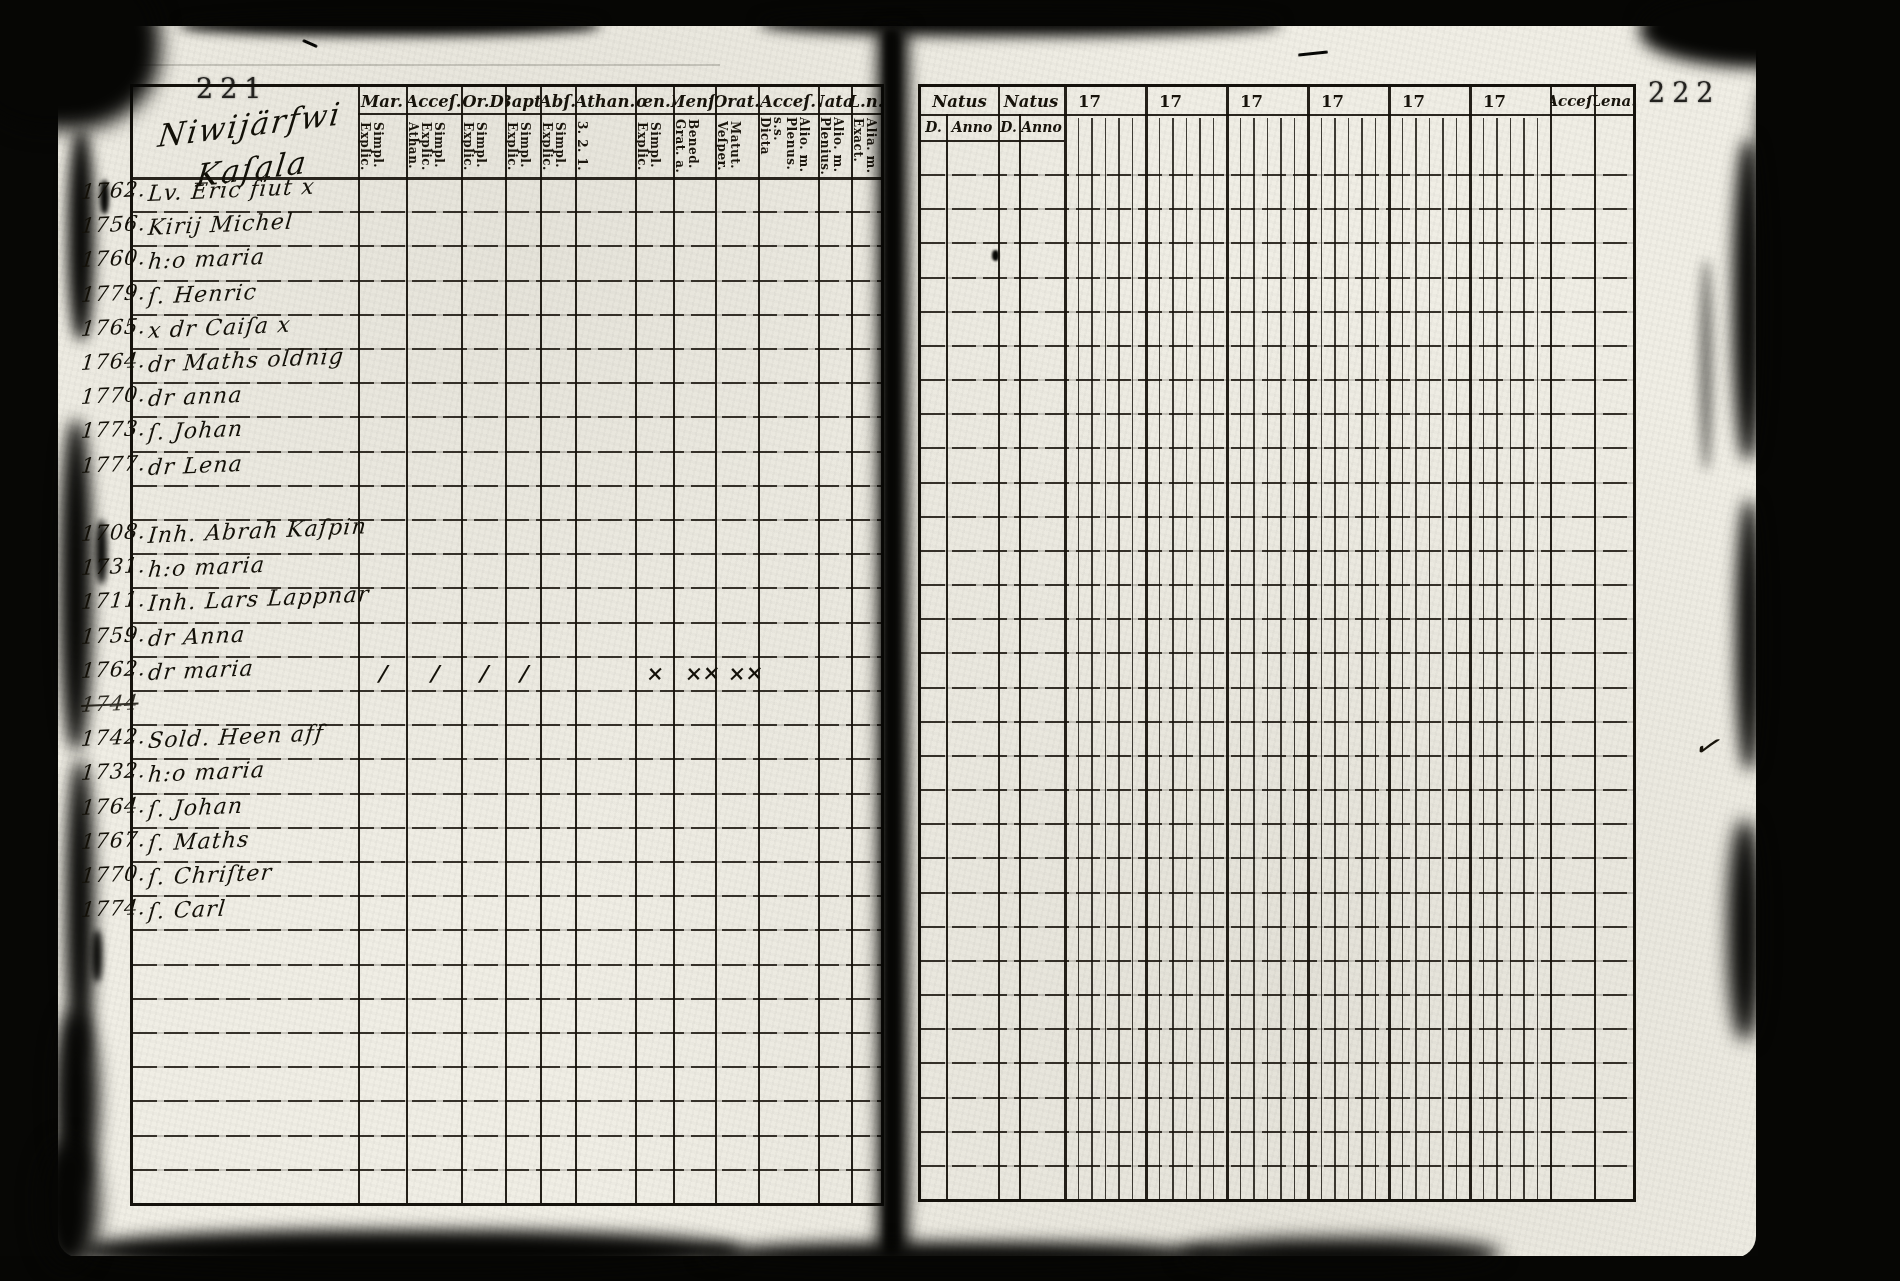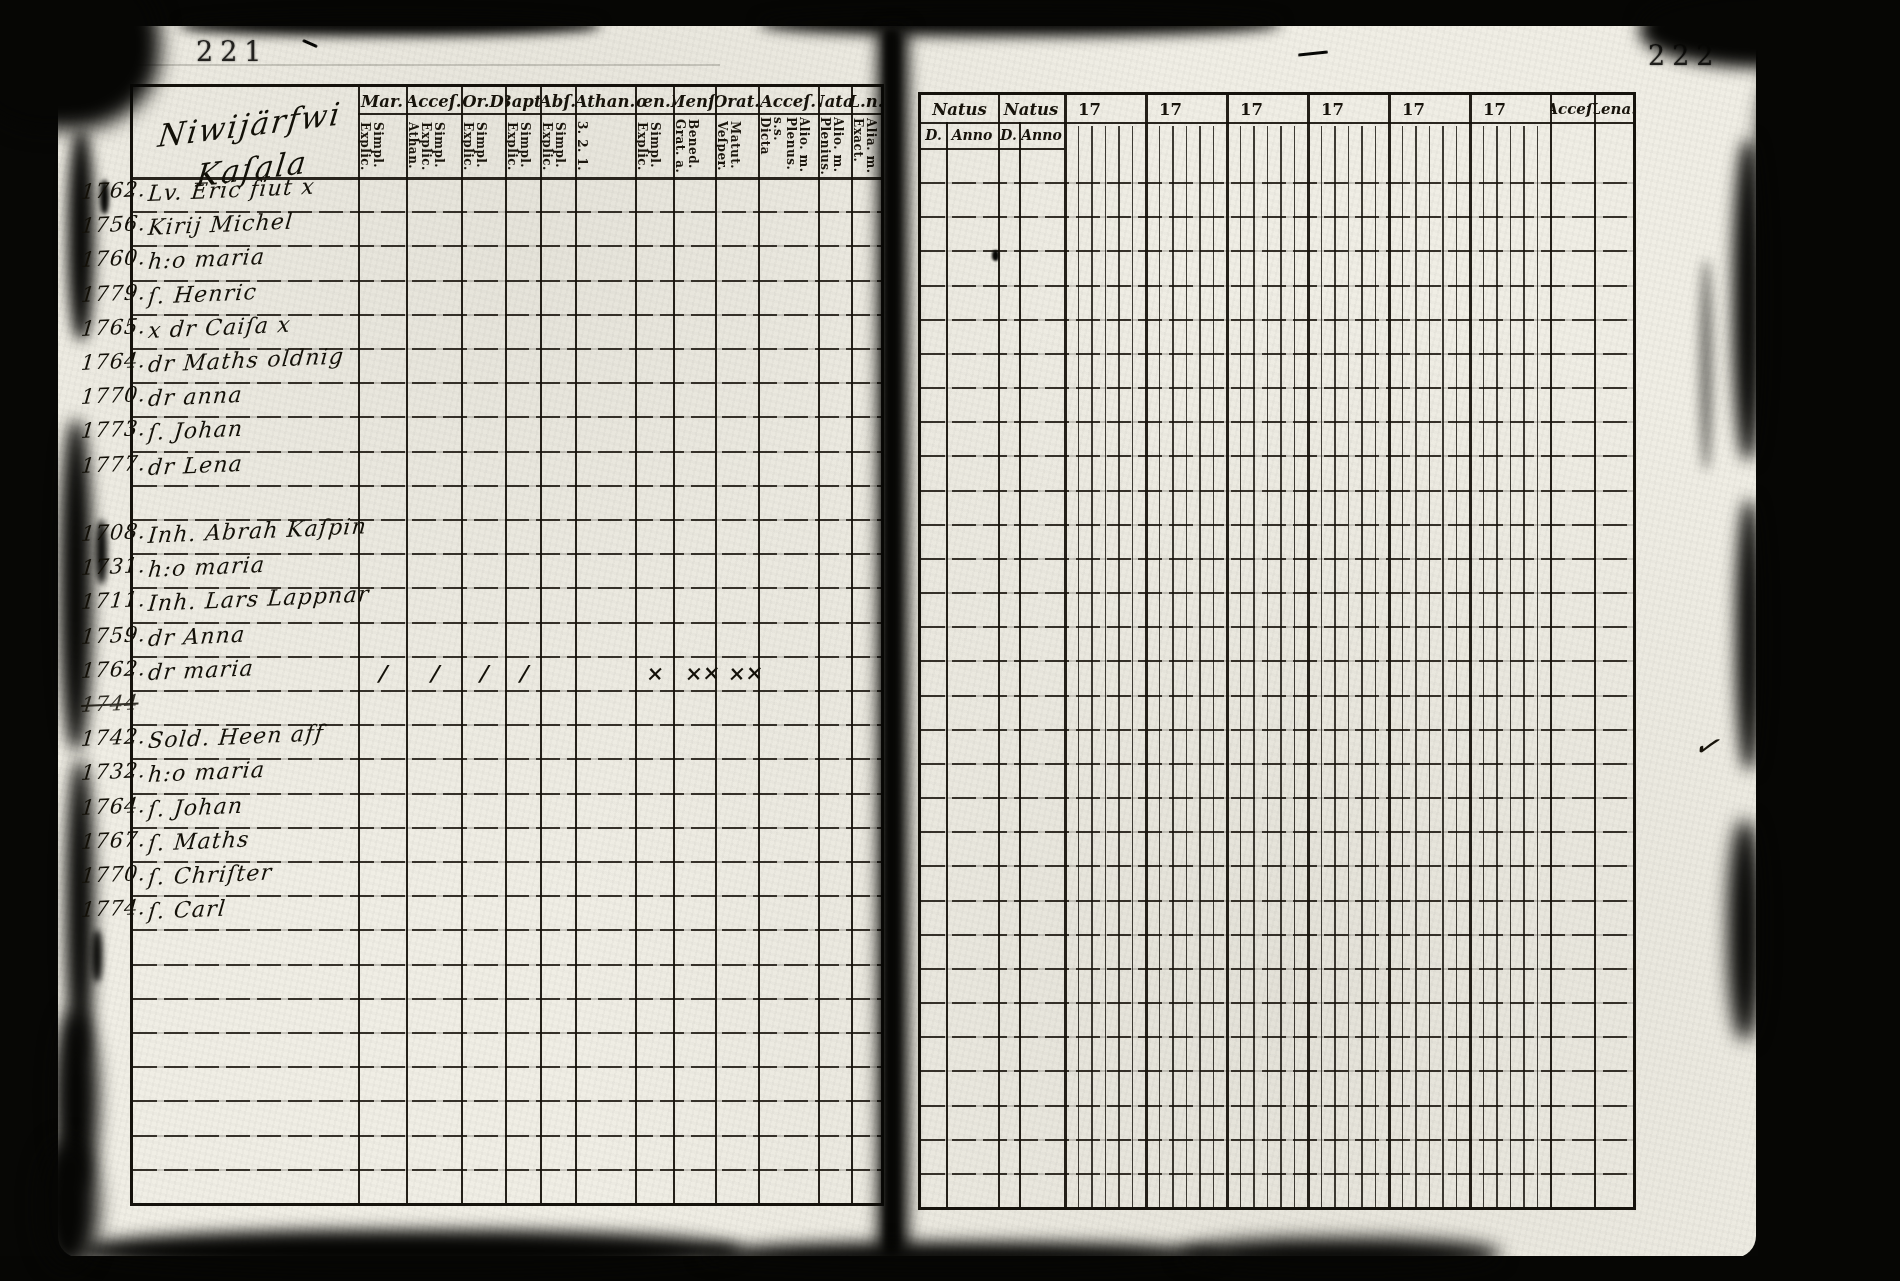--- a/index.html
+++ b/index.html
@@ -10,21 +10,21 @@
          background-color:#f0eee5;border-radius:22px;
          background-image:
            radial-gradient(circle at 28% 18%, rgba(60,55,40,.06), transparent 42%),
            radial-gradient(circle at 72% 78%, rgba(60,55,40,.07), transparent 46%),
            repeating-linear-gradient(13deg, rgba(20,18,10,.02) 0 3px, transparent 3px 7px),
            repeating-linear-gradient(102deg, rgba(20,18,10,.025) 0 2px, transparent 2px 6px);}
   
   .art{position:absolute;background:#060604;border-radius:45%;}
   
   .pageno{position:absolute;font-size:27px;letter-spacing:7px;color:#23221f;
-          text-shadow:0 0 2px rgba(30,30,28,.7);}
+          text-shadow:0 0 2px rgba(30,30,28,.7);margin-top:37px;}
   
   .tbl{position:absolute;border:3.5px solid #15120c;background:transparent;}
   .vline{position:absolute;top:0;width:2.2px;background:rgba(18,14,8,.92);}
   .hline{position:absolute;left:0;height:2px;
          background:repeating-linear-gradient(90deg, rgba(22,17,10,.85) 0 24px, rgba(22,17,10,.18) 24px 31px);}
   .hline.solid{background:rgba(20,16,9,.9);}
   .collabel{position:absolute;top:1px;height:26px;display:flex;align-items:center;justify-content:center;
             font-style:italic;font-weight:700;font-size:16.5px;color:#17130b;white-space:nowrap;overflow:hidden;}
   .colsub{position:absolute;top:30px;display:flex;align-items:flex-start;justify-content:center;
           writing-mode:vertical-lr;text-orientation:mixed;white-space:pre-line;
@@ -158,21 +158,21 @@
       <div class="hw mark" style="left: 551px; top: 573.8px; width: 20px; text-align: center;">××</div>
       <div class="hw mark" style="left: 593.5px; top: 573.8px; width: 20px; text-align: center;">××</div>
       <div class="hw name" style="left: 14px; top: 641.2px;">Sold. Heen aff</div>
       <div class="hw name" style="left: 14px; top: 675.4px;">h:o maria</div>
       <div class="hw name" style="left: 14px; top: 709.6px;">ſ. Johan</div>
       <div class="hw name" style="left: 14px; top: 743.8px;">ſ. Maths</div>
       <div class="hw name" style="left: 14px; top: 778px;">ſ. Chriſter</div>
       <div class="hw name" style="left: 14px; top: 812.2px;">ſ. Carl</div>
     </div>
 
-  <div id="right-table" class="tbl" style="left:918px;top:92px;width:712px;height:1112px;">
+  <div id="right-table" class="tbl" style="left:918px;top:84px;width:712px;height:1112px;">
       <div class="collabel" style="left: 0px; width: 77px;">Natus</div>
       <div class="hline solid" style="left: 0px; top: 27px; width: 77px;"></div>
       <div class="vline" style="left: 25px; top: 27px; height: 1085px; width: 1.8px;"></div>
       <div class="collabel" style="left: 0px; top: 27px; width: 25px; font-size: 14px; height: 26px;">D.</div>
       <div class="collabel" style="left: 25px; top: 27px; width: 52px; font-size: 14px; height: 26px;">Anno</div>
       <div class="hline solid" style="left: 0px; top: 53px; width: 77px;"></div>
       <div class="vline" style="left: 77px; height: 1112px;"></div>
       <div class="collabel" style="left: 77px; width: 66px;">Natus</div>
       <div class="hline solid" style="left: 77px; top: 27px; width: 66px;"></div>
       <div class="vline" style="left: 98px; top: 27px; height: 1085px; width: 1.8px;"></div>

